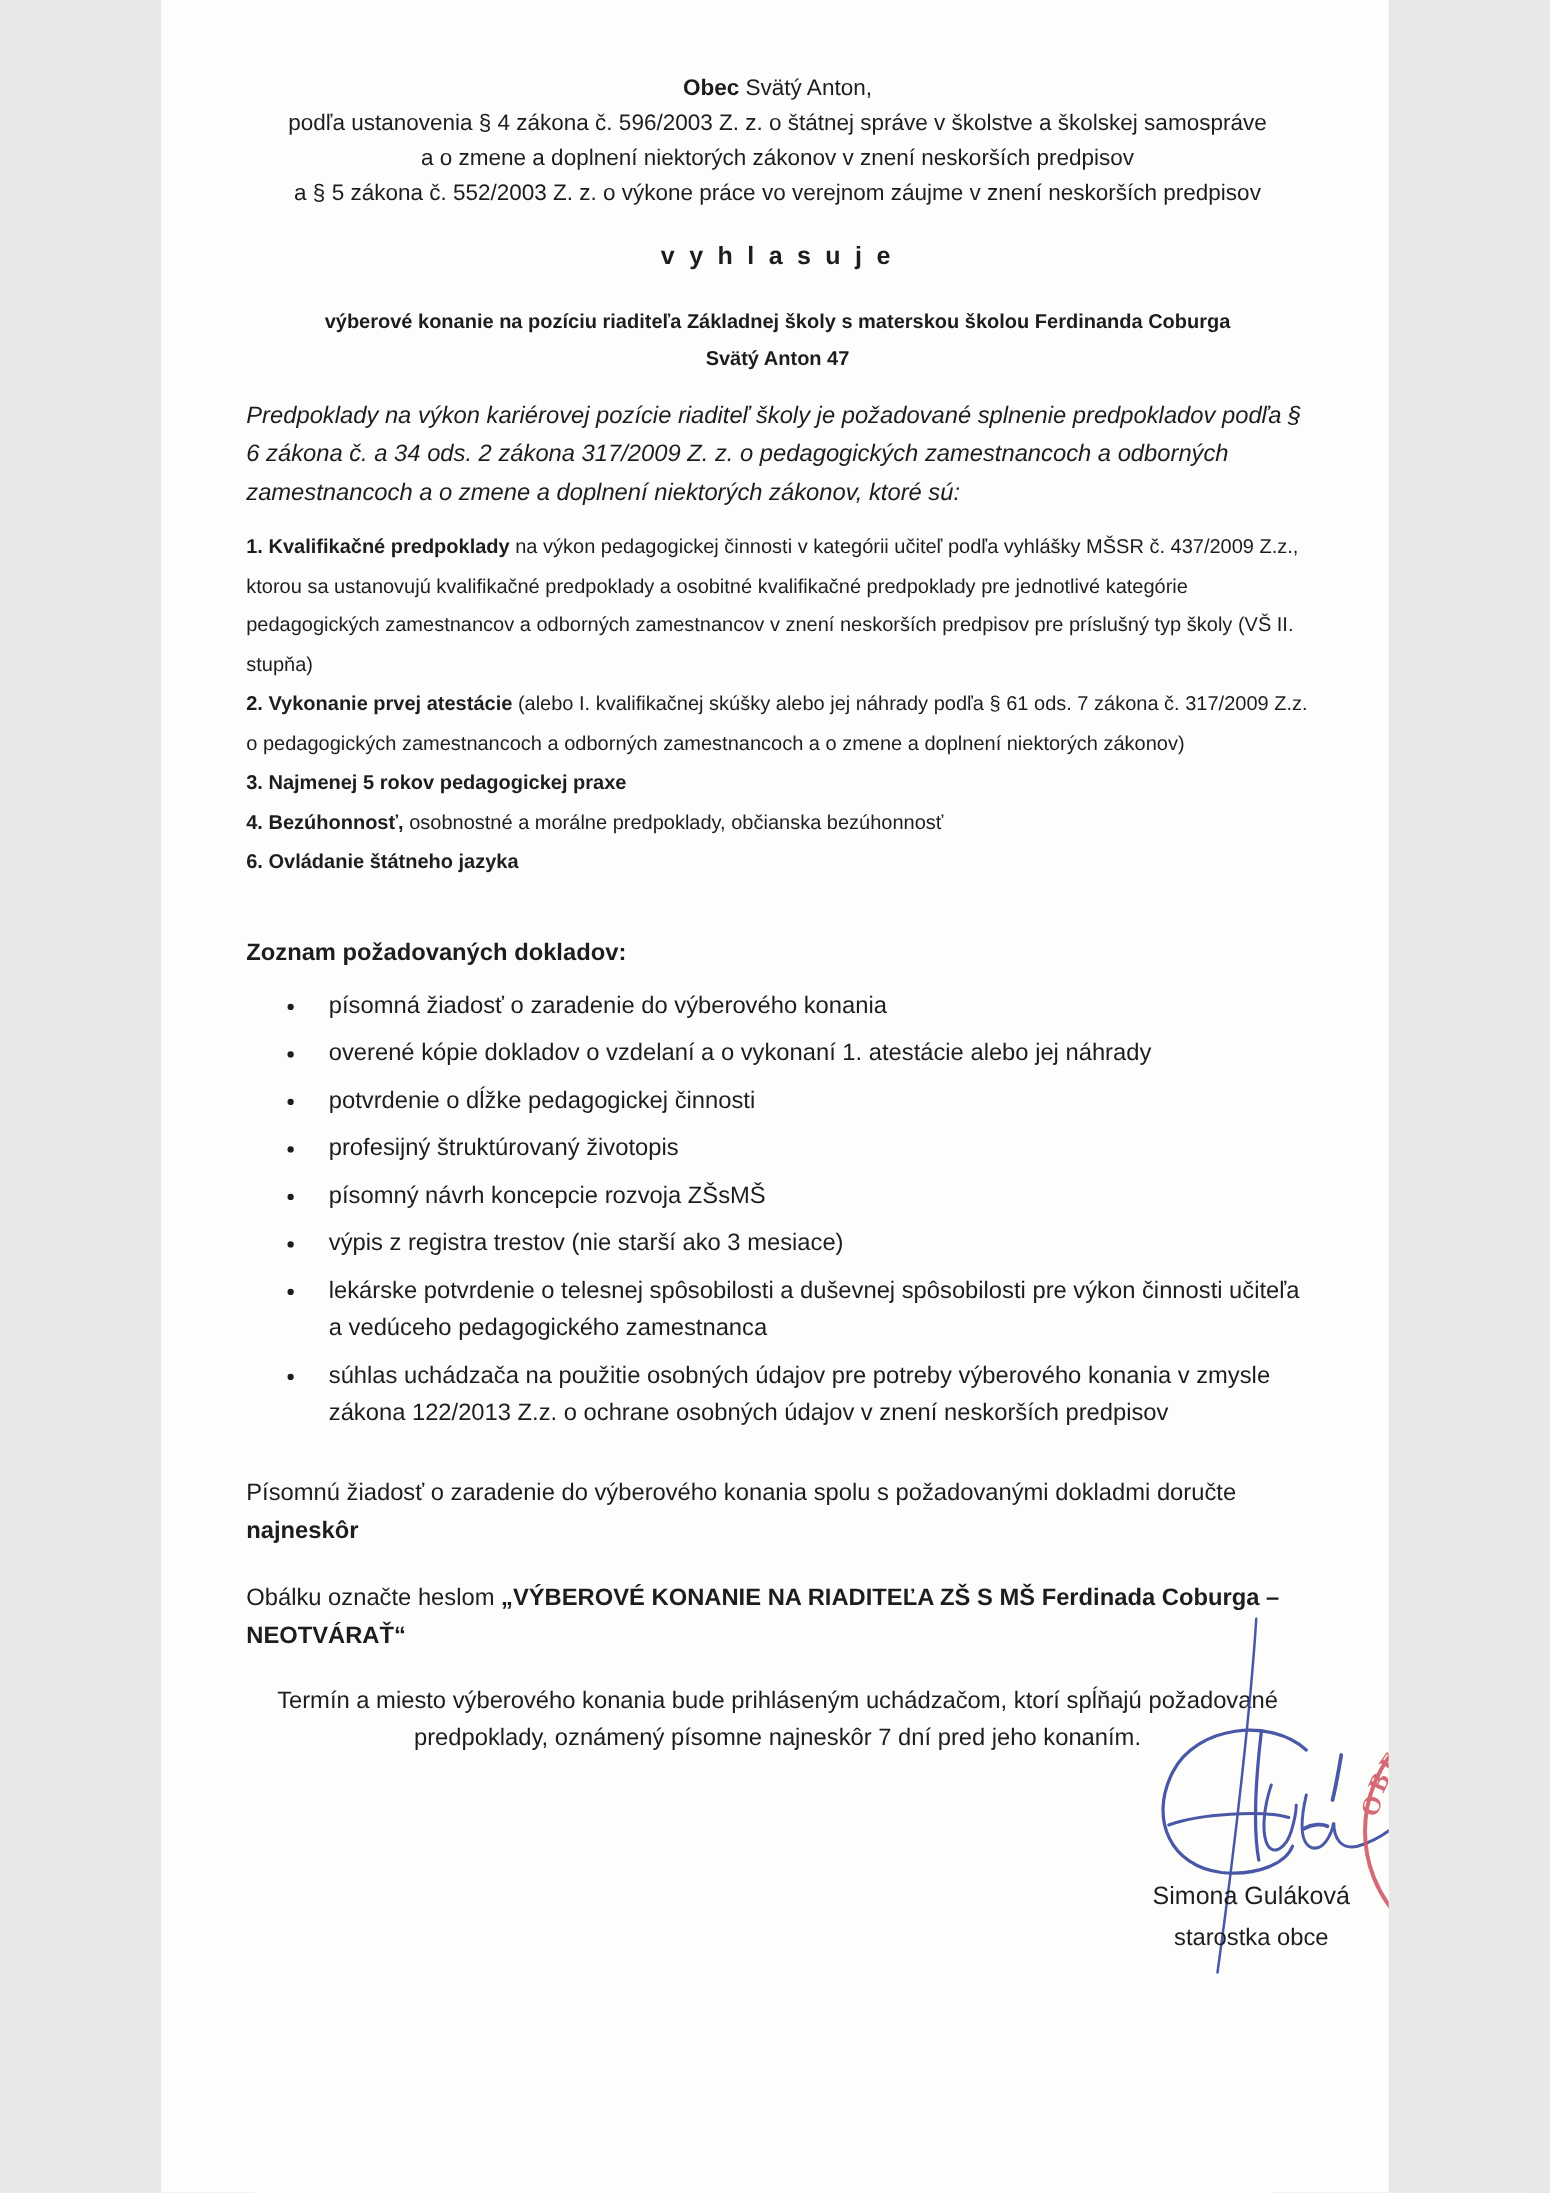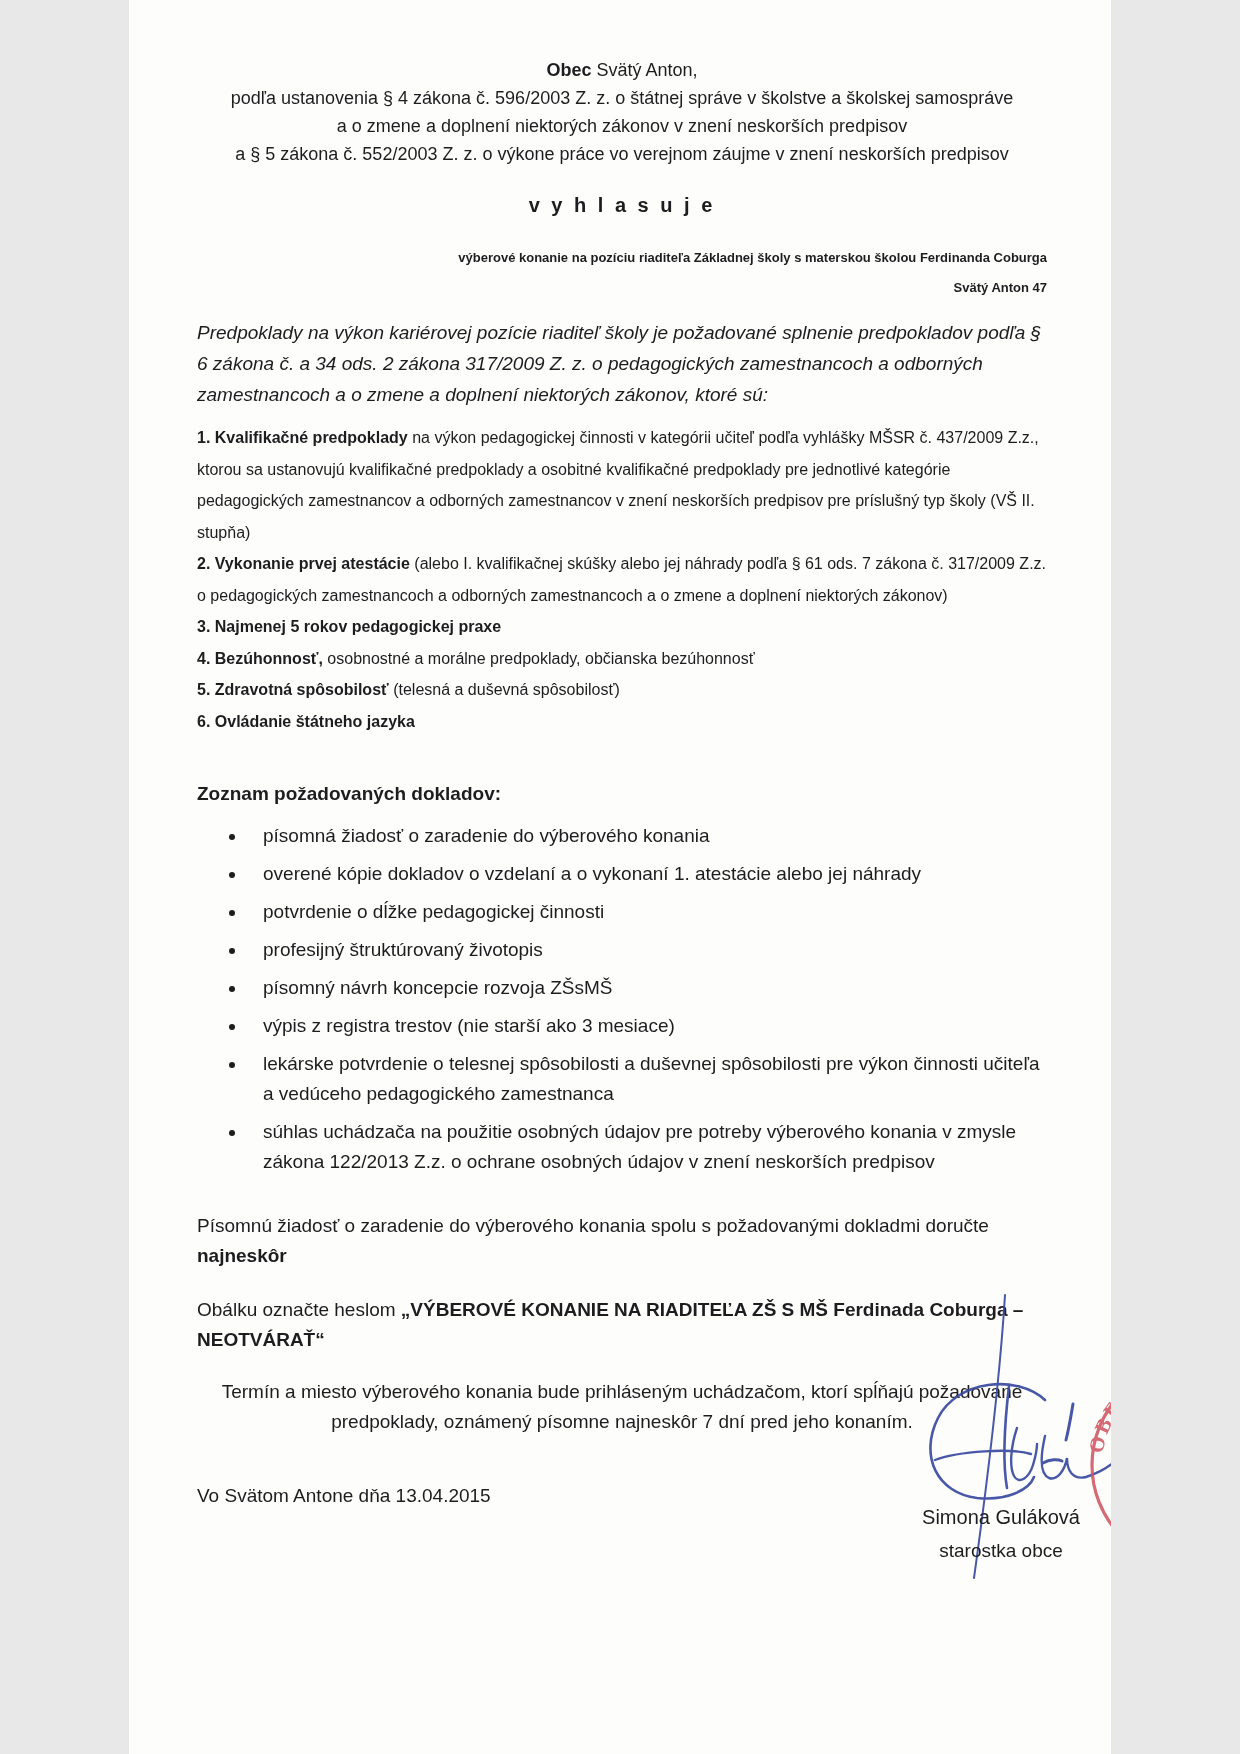--- a/index.html
+++ b/index.html
@@ -15,21 +15,21 @@
     margin:0 auto;
     background:var(--paper);
     color:var(--ink);
     font-family:"Liberation Sans",sans-serif;
     overflow:hidden;
   }
   .content{padding:56px 64px 0 68px;}
   .center{text-align:center;}
   .doc-header p{margin:0;font-size:18px;line-height:28px;}
   .announce{margin:26px 0 0;text-align:center;font-weight:bold;font-size:20px;letter-spacing:3px;}
-  .doc-title{margin:26px 0 0;text-align:right;font-weight:bold;font-size:13px;line-height:30px;}
+  .doc-title{margin:26px 0 0;text-align:center;font-weight:bold;font-size:16px;line-height:30px;}
   .intro{margin:14px 0 0;font-style:italic;font-size:19px;line-height:31px;}
   .reqs{margin:12px 0 0;}
   .req{margin:0;font-size:16px;line-height:31.5px;}
   .req b{font-weight:bold;}
   .docs-heading{margin:42px 0 0;font-weight:bold;font-size:19px;line-height:30px;}
   ul.docs{margin:12px 0 0;padding-left:50px;list-style:disc;}
   ul.docs li{padding-left:16px;margin:0 0 8px 0;font-size:19px;line-height:30px;}
   .closing p{font-size:19px;line-height:30px;}
   .p-deliver{margin:34px 0 0;}
   .p-deadline{margin:22px 0 0;font-weight:bold;}
@@ -72,21 +72,20 @@
       <span>Svätý Anton 47</span>
     </h1>
 
     <p class="intro">Predpoklady na výkon kariérovej pozície riaditeľ školy je požadované splnenie predpokladov podľa § 6 zákona č. a 34 ods. 2 zákona 317/2009 Z. z. o pedagogických zamestnancoch a odborných zamestnancoch a o zmene a doplnení niektorých zákonov, ktoré sú:</p>
 
     <div class="reqs">
       <p class="req"><b>1. Kvalifikačné predpoklady</b><span> na výkon pedagogickej činnosti v kategórii učiteľ podľa vyhlášky MŠSR č. 437/2009 Z.z., ktorou sa ustanovujú kvalifikačné predpoklady a osobitné kvalifikačné predpoklady pre jednotlivé kategórie pedagogických zamestnancov a odborných zamestnancov v znení neskorších predpisov pre príslušný typ školy (VŠ II. stupňa)</span></p>
       <p class="req"><b>2. Vykonanie prvej atestácie</b><span> (alebo I. kvalifikačnej skúšky alebo jej náhrady podľa § 61 ods. 7 zákona č. 317/2009 Z.z. o pedagogických zamestnancoch a odborných zamestnancoch a o zmene a doplnení niektorých zákonov)</span></p>
       <p class="req"><b>3. Najmenej 5 rokov pedagogickej praxe</b><span></span></p>
       <p class="req"><b>4. Bezúhonnosť,</b><span> osobnostné a morálne predpoklady, občianska bezúhonnosť</span></p>
-      <p class="req"><b>5. Zdravotná spôsobilosť</b><span> (telesná a duševná spôsobilosť)</span></p>
       <p class="req"><b>6. Ovládanie štátneho jazyka</b><span></span></p>
     </div>
 
     <p class="docs-heading">Zoznam požadovaných dokladov:</p>
 
     <ul class="docs">
       <li>písomná žiadosť o zaradenie do výberového konania</li>
       <li>overené kópie dokladov o vzdelaní a o vykonaní 1. atestácie alebo jej náhrady</li>
       <li>potvrdenie o dĺžke pedagogickej činnosti</li>
       <li>profesijný štruktúrovaný životopis</li>
@@ -95,21 +94,20 @@
       <li>lekárske potvrdenie o telesnej spôsobilosti a duševnej spôsobilosti pre výkon činnosti učiteľa a vedúceho pedagogického zamestnanca</li>
       <li>súhlas uchádzača na použitie osobných údajov pre potreby výberového konania v zmysle zákona 122/2013 Z.z. o ochrane osobných údajov v znení neskorších predpisov</li>
     </ul>
 
     <div class="closing">
       <p class="p-deliver"><span>Písomnú žiadosť o zaradenie do výberového konania spolu s požadovanými dokladmi doručte </span><b>najneskôr</b></p>
       <p class="p-envelope"><span>Obálku označte heslom </span><b>„VÝBEROVÉ KONANIE  NA RIADITEĽA ZŠ S MŠ Ferdinada Coburga – NEOTVÁRAŤ“</b></p>
       <p class="p-term">Termín a miesto výberového konania bude prihláseným uchádzačom, ktorí spĺňajú požadované predpoklady, oznámený písomne najneskôr 7 dní pred jeho konaním.</p>
     </div>
 
-    <p class="dateline">Vo Svätom  Antone dňa  13.04.2015</p>
   </div>
 
   <svg class="sig-svg" width="280" height="330" viewBox="0 0 280 330" aria-hidden="true">
     <path d="M146,35 C142,100 130,210 115,318" stroke-width="2"></path>
     <path d="M186,140 C158,114 98,120 79,158 C60,196 78,233 118,238 C148,241 170,230 175,217" stroke-width="2.6"></path>
     <path d="M76,200 C100,191 152,188 172,194" stroke-width="2.4"></path>
     <path d="M150,126 C146,160 143,200 148,228" stroke-width="2.6"></path>
     <path d="M158,168 C152,186 150,206 155,216 C160,225 170,218 174,205 C177,195 178,188 178,184" stroke-width="2.4"></path>
     <path d="M186,176 C181,198 181,214 190,218 C199,221 206,209 208,198 C208,211 214,220 227,217 C240,213 252,206 262,196" stroke-width="2.4"></path>
     <path d="M214,144 C212,156 210,168 207,180" stroke-width="3"></path>

